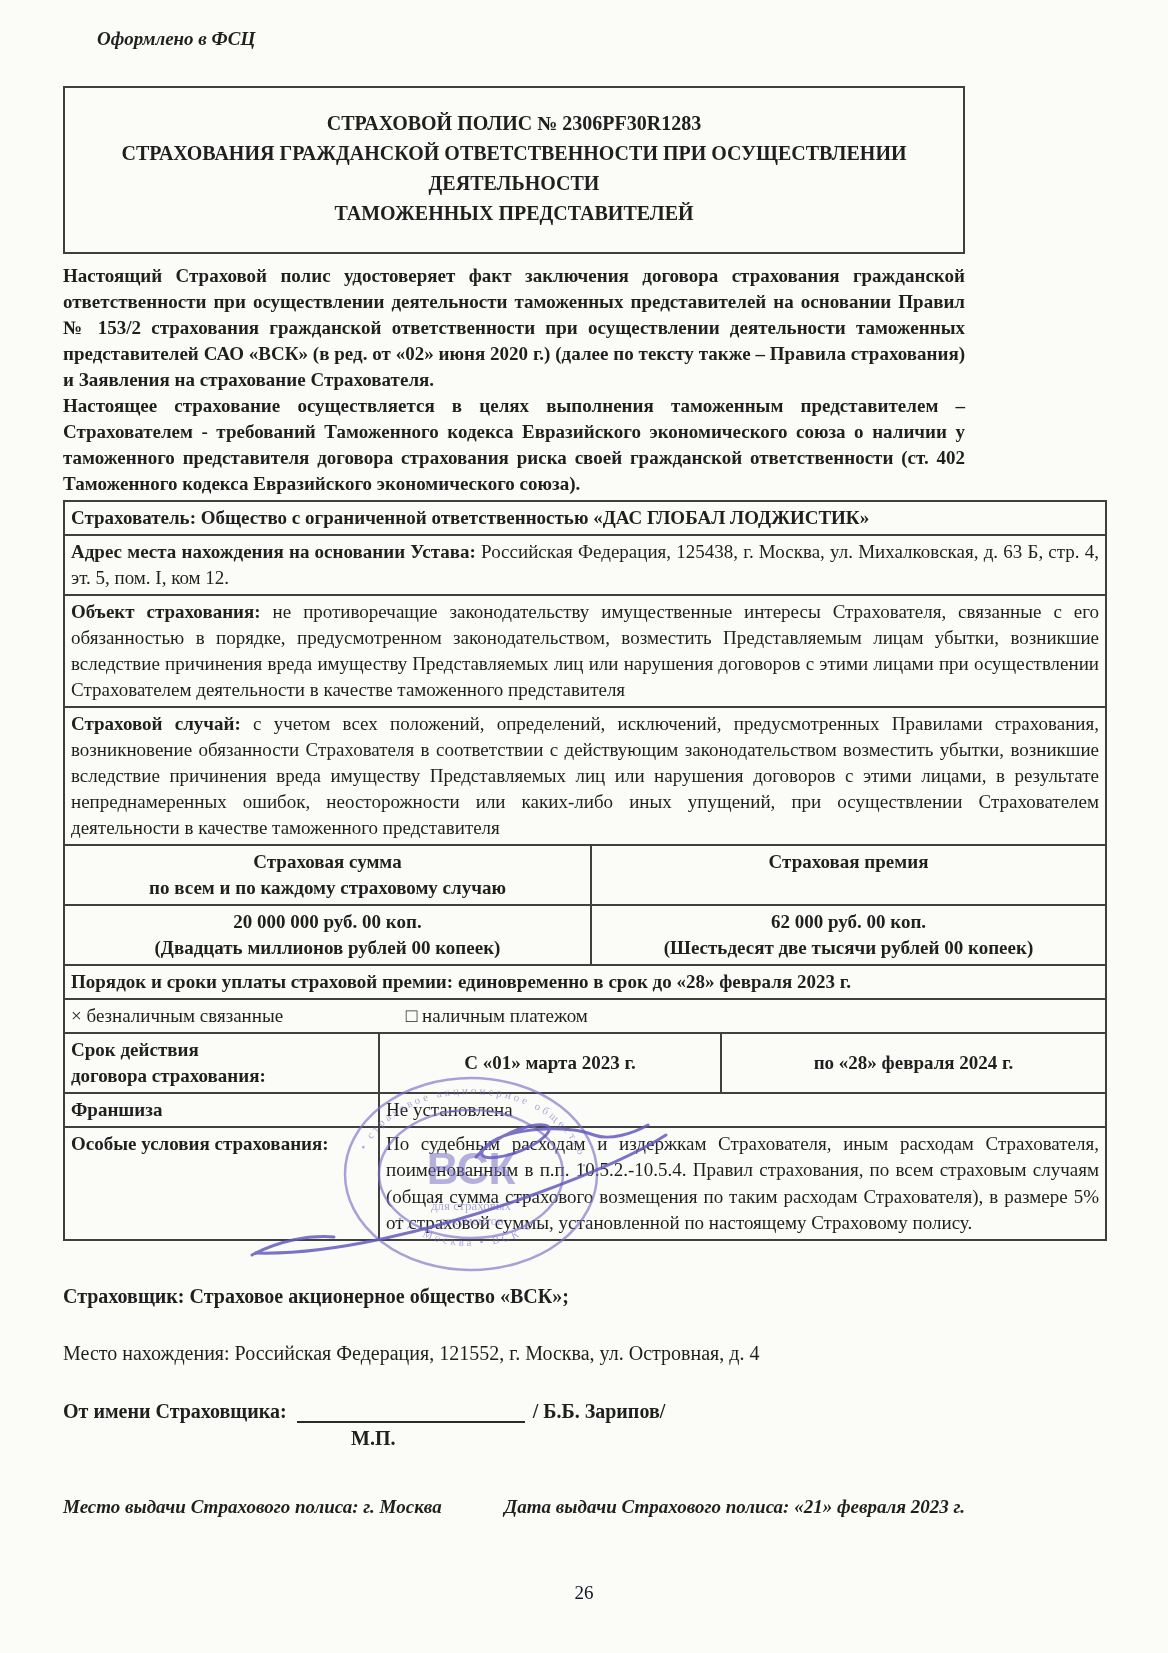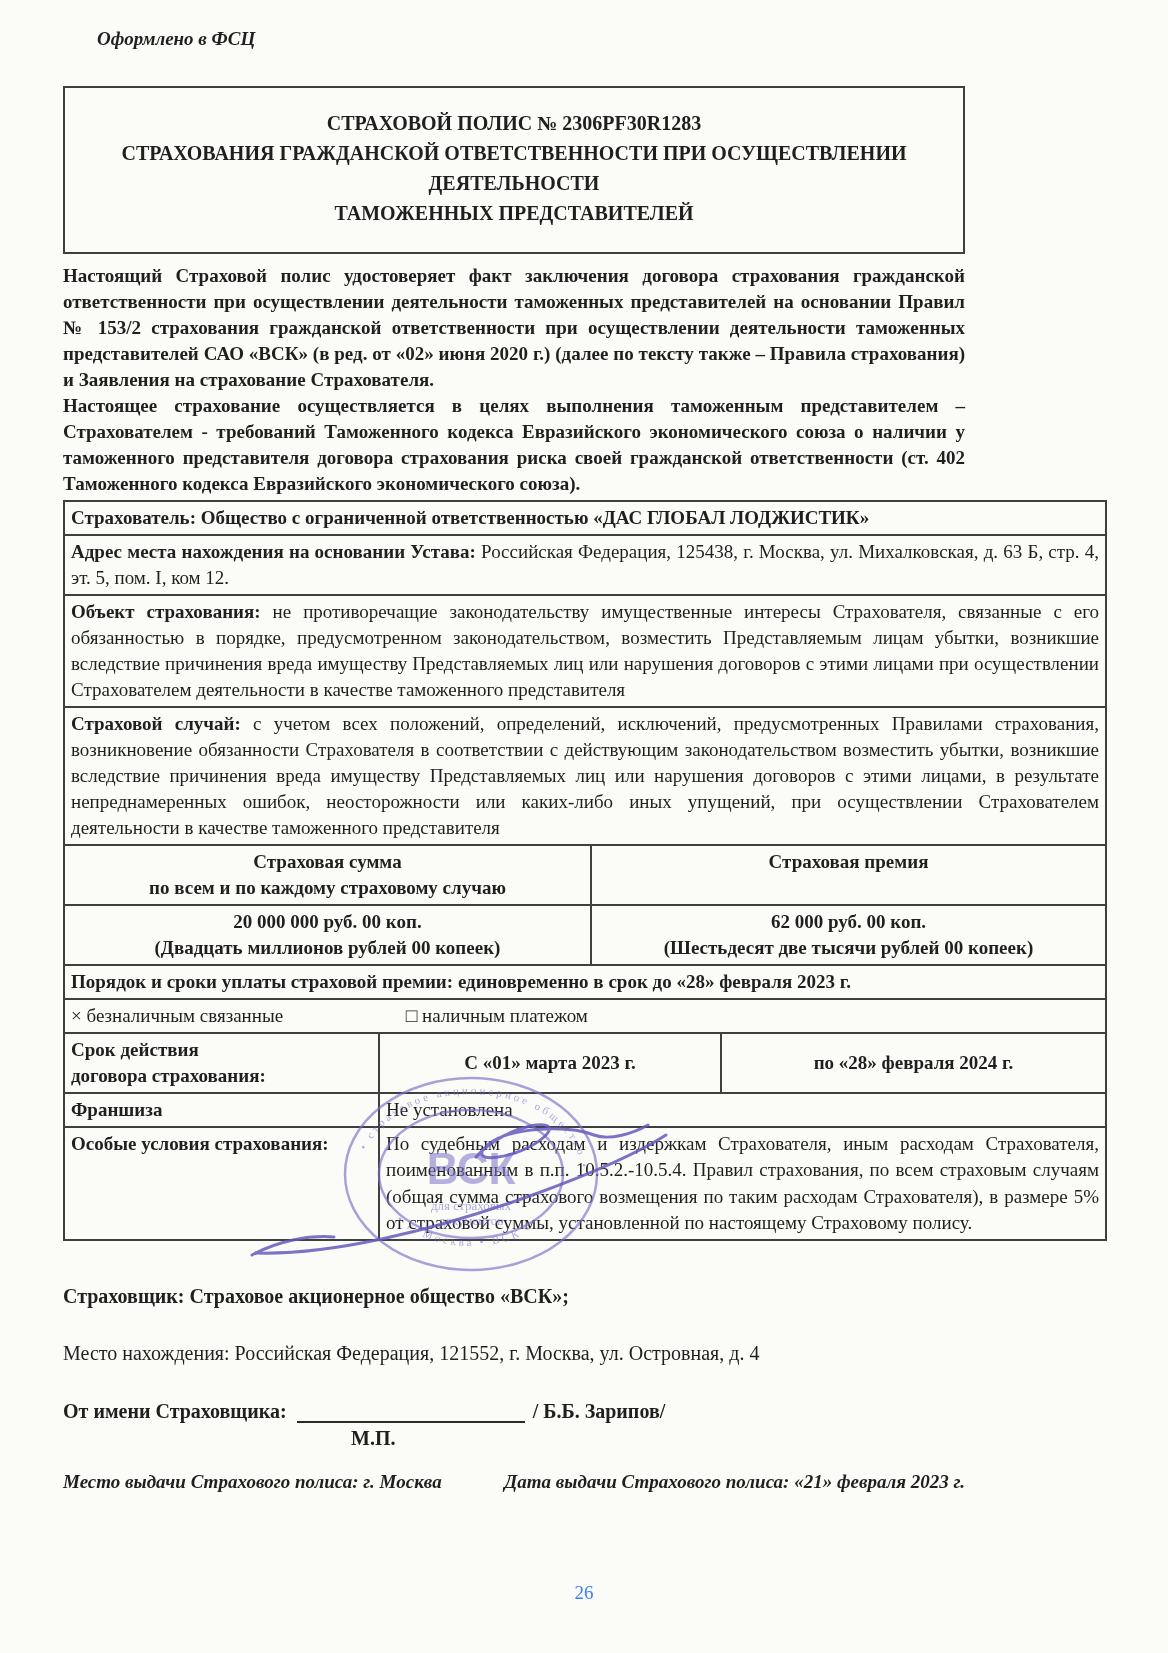--- a/index.html
+++ b/index.html
@@ -18,22 +18,22 @@
   .lbl{font-weight:bold;}
   .jt{text-align:justify;}
   .ctr{text-align:center;font-family:Liberation Serif, serif;}
   .bold{font-weight:bold;}
   .pm-first{display:inline-block;width:330px;}
   .footer{margin-top:44px;font-size:20px;}
   .f-line{margin:0 0 34px 0;}
   .sigline{display:flex;align-items:center;margin:18px 0 0 0;}
   .sig-rule{width:228px;border-bottom:2px solid #2a2a2a;height:22px;margin:0 8px 2px 10px;}
   .mp{font-weight:bold;margin:2px 0 0 288px;}
-  .issueline{display:flex;justify-content:space-between;font-style:italic;font-weight:600;margin-top:21px;font-size:19px;}
-  .pageno{position:absolute;top:1582px;left:0;right:0;text-align:center;font-size:19px;color:#3b82f6;}
+  .issueline{display:flex;justify-content:space-between;font-style:italic;font-weight:600;margin-top:46px;font-size:19px;}
+  .pageno{position:absolute;top:1582px;left:0;right:0;text-align:center;font-size:19px;color:#0f172a;}
   .stamp{position:absolute;left:328px;top:1072px;pointer-events:none;}
   .signature-strokes{position:absolute;left:238px;top:1105px;pointer-events:none;}
 </style>
 </head>
 <body>
 
 <div class="letterhead">
   <div>Оформлено в ФСЦ</div>
 </div>
 

